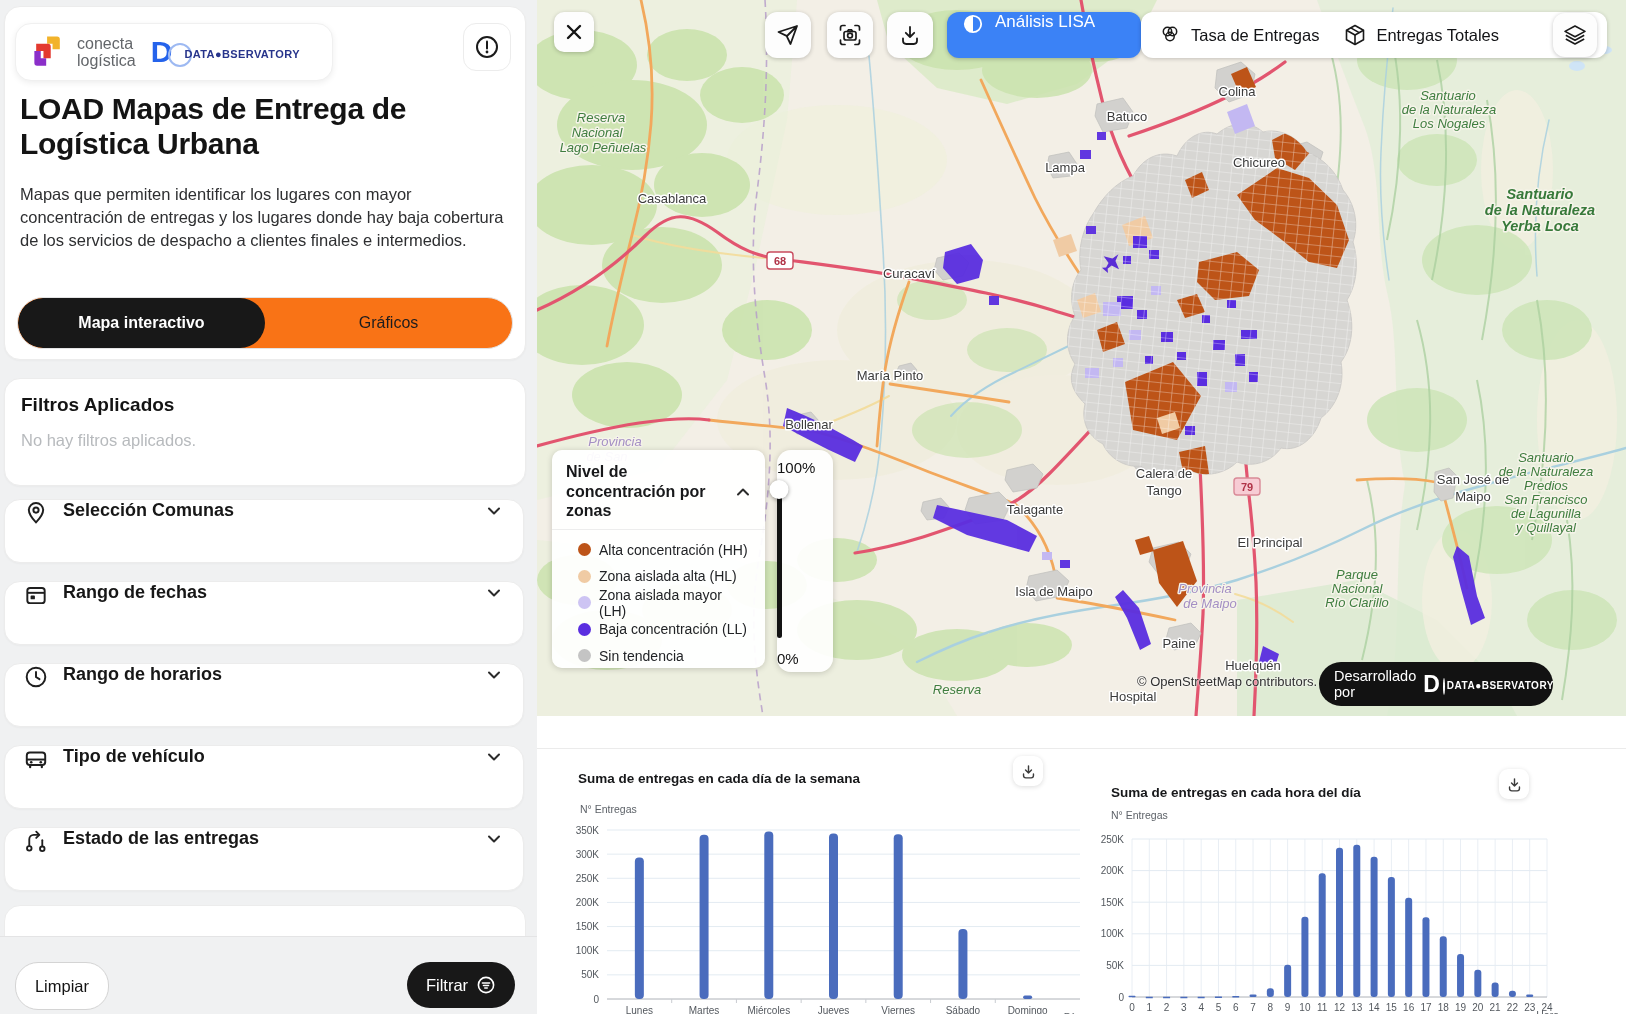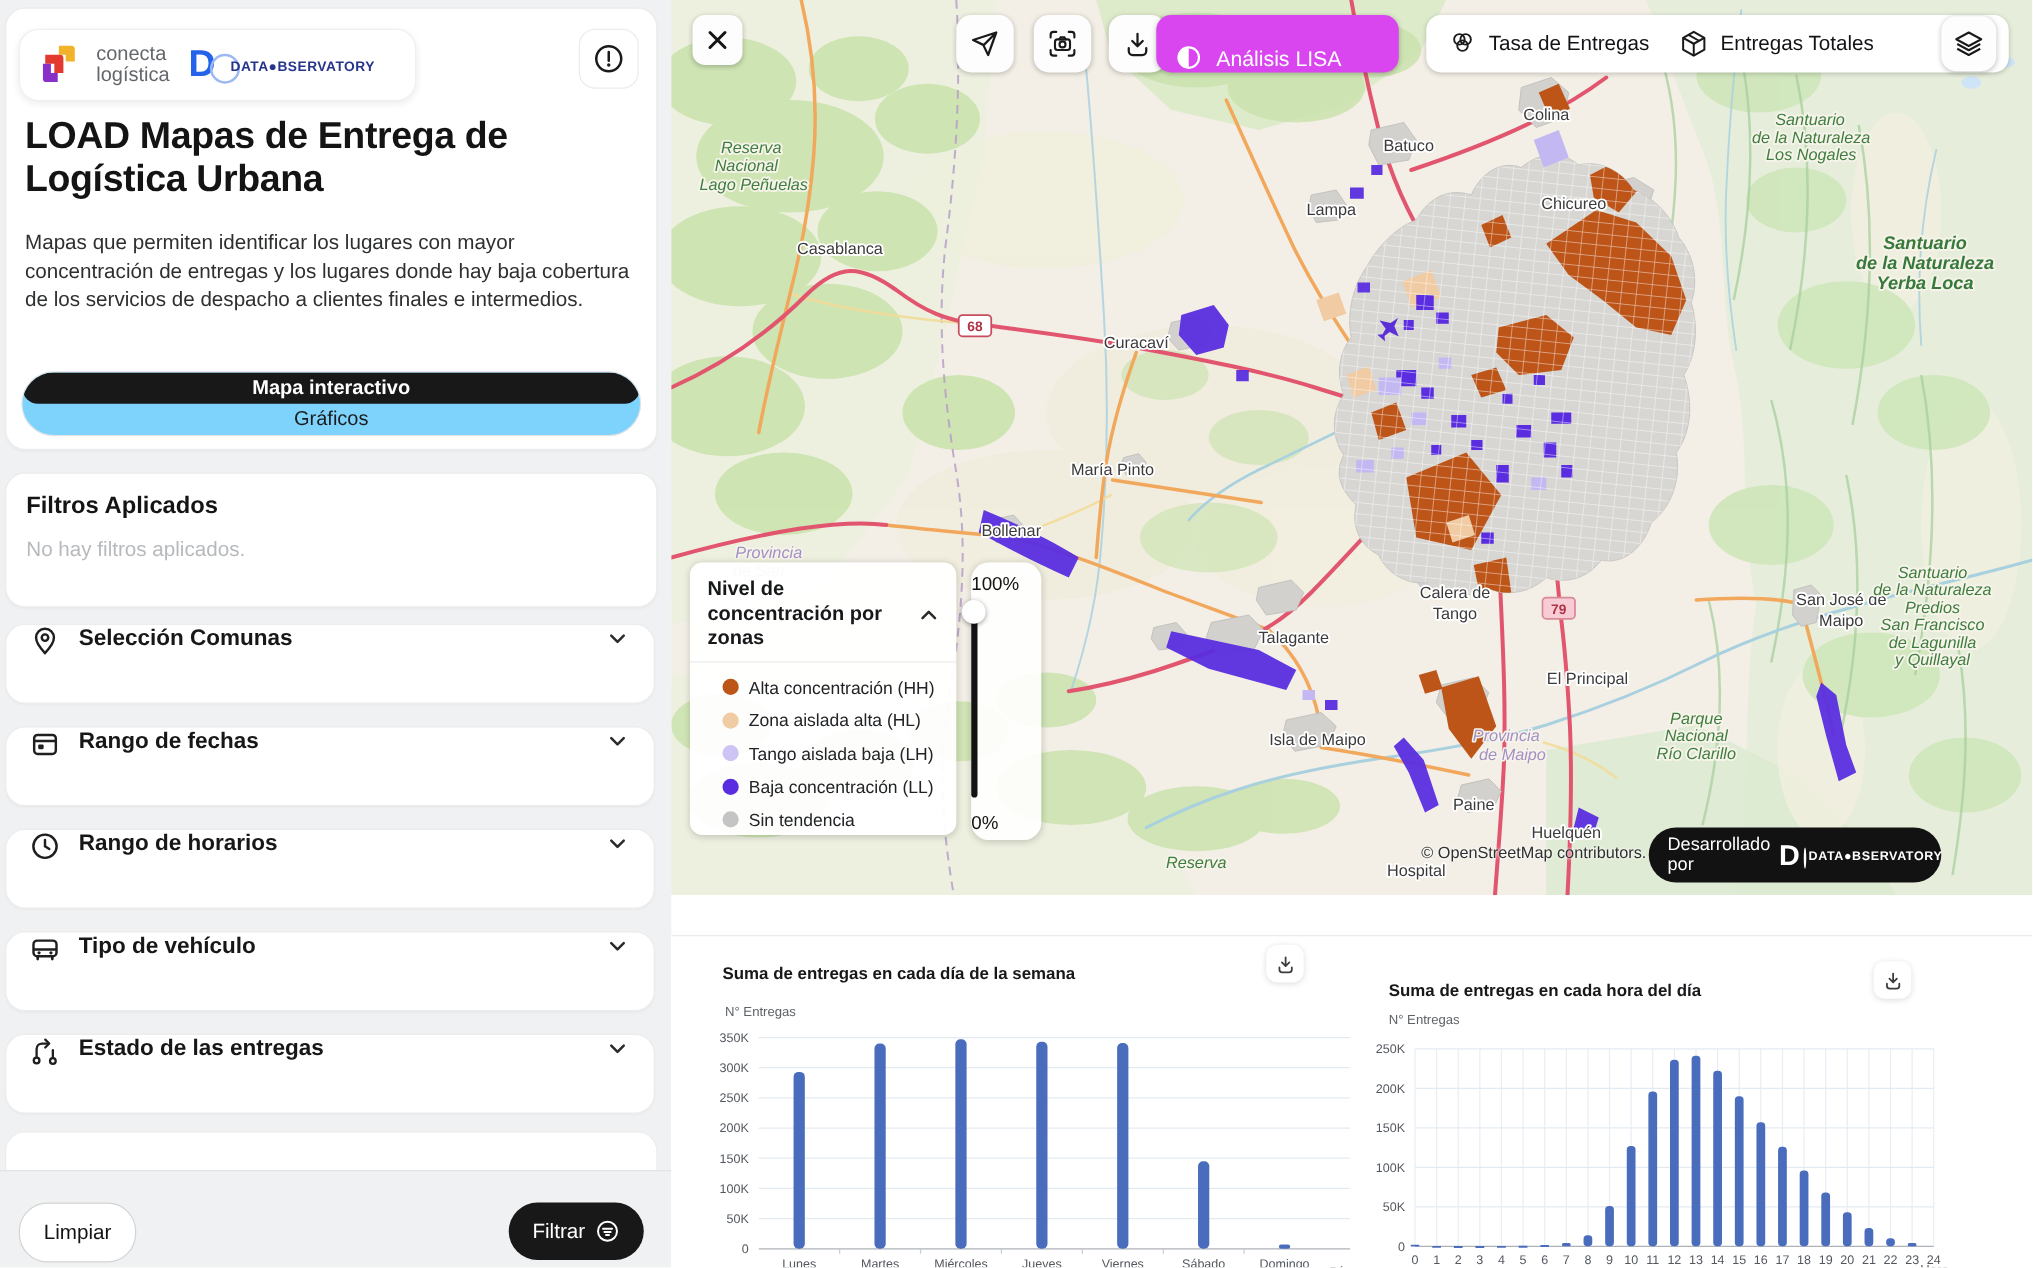--- a/index.html
+++ b/index.html
@@ -17,21 +17,21 @@
   .do-logo{display:flex;align-items:center;margin-left:6px;}
   .do-d{font-size:30px;font-weight:800;color:#2563eb;line-height:1;}
   .do-ring{width:20px;height:20px;border:2px solid #9db9f2;border-radius:50%;margin-left:-4px;margin-top:6px;}
   .do-name{font-size:11px;font-weight:700;color:#27348b;letter-spacing:.4px;margin-left:-8px;margin-top:4px;}
   .info-btn{position:absolute;left:458px;top:16px;width:46px;height:46px;border-radius:13px;
         border:1px solid #ececec;background:#fff;display:flex;align-items:center;justify-content:center;}
   .side-title{position:absolute;left:15px;top:84px;width:440px;font-size:30px;font-weight:600;
         letter-spacing:-.3px;line-height:1.17;color:#141414;}
   .side-desc{position:absolute;left:15px;top:176px;width:494px;font-size:16.5px;line-height:1.38;color:#2e2f31;}
   .tabs{position:absolute;left:12px;top:290px;width:494px;height:50px;border:1px solid #e3e3e4;
-        border-radius:28px;background:#7dd3fc;display:flex;overflow:hidden;flex-direction:column;}
+        border-radius:28px;background:#f97316;display:flex;overflow:hidden;}
   .tab{flex:1;display:flex;align-items:center;justify-content:center;font-size:16px;color:#1c1c1e;
         border-radius:26px;cursor:pointer;}
   .tab.active{background:#181818;color:#fff;font-weight:600;}
   .filters-card{top:378px;height:106px;}
   .filters-title{position:absolute;left:16px;top:15px;font-size:19px;font-weight:700;color:#141414;}
   .filters-empty{position:absolute;left:16px;top:52px;font-size:16.5px;color:#b7babd;}
   .sec-card{height:64px;display:flex;align-items:flex-start;padding:0 18px;gap:14px;box-sizing:border-box;}
   .sec-label{font-size:18px;font-weight:700;color:#171717;}
   .sec-chev{margin-left:auto;display:flex;}
   .sliver{position:absolute;left:4px;top:905px;width:520px;height:33px;background:#fff;
@@ -41,22 +41,22 @@
         background:#fff;border:1.5px solid #d4d4d4;font-size:16.5px;color:#141414;
         display:flex;align-items:center;justify-content:center;cursor:pointer;}
   .btn-filtrar{position:absolute;left:407px;top:962px;width:108px;height:46px;border-radius:23px;
         background:#181818;color:#fff;font-size:16.5px;display:flex;align-items:center;
         justify-content:center;gap:8px;cursor:pointer;}
   
   .map{position:absolute;left:537px;top:0;width:1089px;height:716px;overflow:hidden;background:#f3efe6;}
   .map svg.base{position:absolute;left:0;top:0;}
   .tb-btn{position:absolute;top:12px;background:#fdfdfd;border-radius:12px;
         box-shadow:0 1px 4px rgba(0,0,0,.22);display:flex;align-items:center;justify-content:center;cursor:pointer;}
-  .mode-dark{position:absolute;left:388px;top:12px;height:46px;width:194px;background:#d946ef;color:#fff;
-        border-radius:12px;display:flex;align-items:flex-end;gap:10px;padding:0 14px;box-sizing:border-box;
+  .mode-dark{position:absolute;left:410px;top:12px;height:46px;width:194px;background:#3b82f6;color:#fff;
+        border-radius:12px;display:flex;align-items:flex-start;gap:10px;padding:0 14px;box-sizing:border-box;
         font-size:17px;font-weight:500;box-shadow:0 1px 4px rgba(0,0,0,.25);cursor:pointer;}
   .mode-group{position:absolute;left:604px;top:12px;height:46px;width:466px;background:#fff;border-radius:12px;
         display:flex;align-items:center;gap:9px;padding:0 16px;box-sizing:border-box;font-size:16.5px;
         color:#121316;box-shadow:0 1px 4px rgba(0,0,0,.2);}
   .mode-item{display:flex;align-items:center;gap:8px;cursor:pointer;}
   .legend{position:absolute;left:15px;top:450px;width:213px;height:218px;background:rgba(255,255,255,.95);
         border-radius:10px;box-shadow:0 1px 6px rgba(0,0,0,.18);padding:12px 14px;box-sizing:border-box;}
   .legend-title{font-size:16px;font-weight:600;line-height:1.22;width:152px;color:#17181a;}
   .legend-collapse{position:absolute;right:12px;top:32px;cursor:pointer;}
   .legend-div{margin:8px -14px 7px;border-top:1px solid #ededed;}
@@ -602,21 +602,21 @@
           <div class="legend-item">
             <span class="dot" style="background: rgb(189, 84, 24);"></span>
             <span>Alta concentración (HH)</span>
           </div>
           <div class="legend-item">
             <span class="dot" style="background: rgb(240, 203, 164);"></span>
             <span>Zona aislada alta (HL)</span>
           </div>
           <div class="legend-item">
             <span class="dot" style="background: rgb(205, 196, 243);"></span>
-            <span>Tango aislada baja (LH)</span>
+            <span>Zona aislada mayor (LH)</span>
           </div>
           <div class="legend-item">
             <span class="dot" style="background: rgb(90, 46, 224);"></span>
             <span>Baja concentración (LL)</span>
           </div>
           <div class="legend-item">
             <span class="dot" style="background: rgb(196, 196, 196);"></span>
             <span>Sin tendencia</span>
           </div>
         </div>

